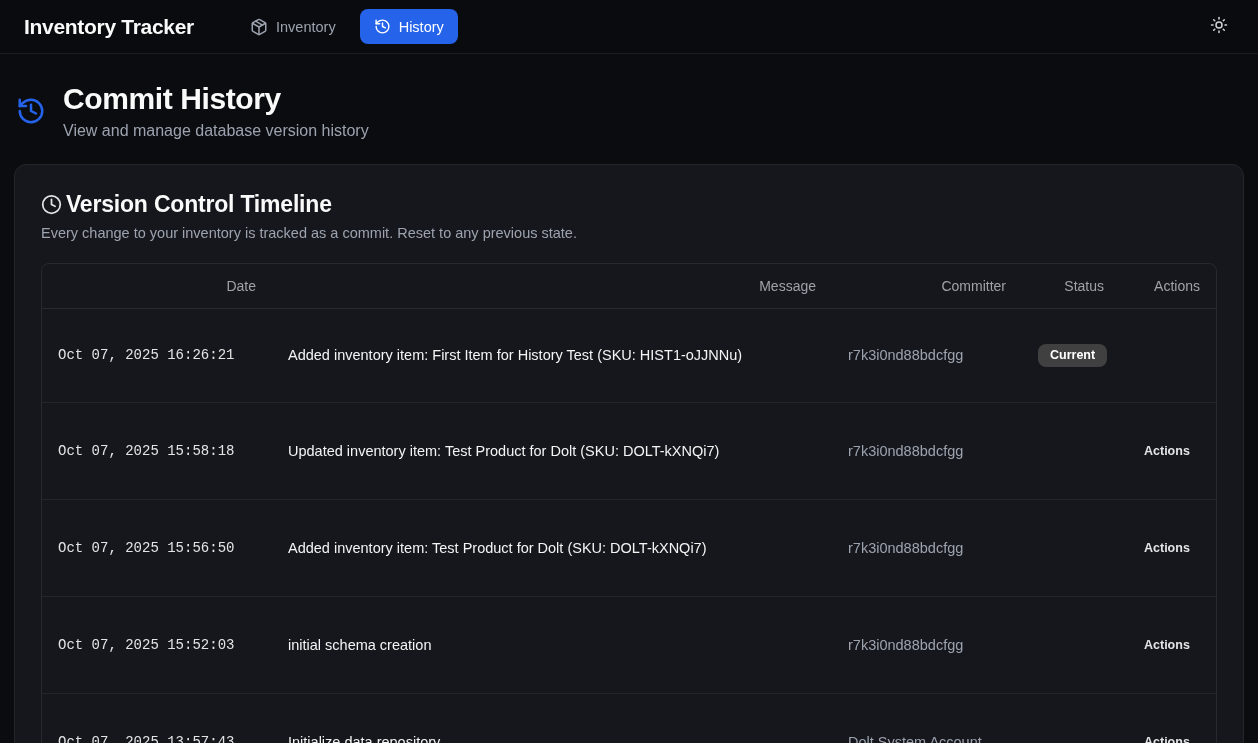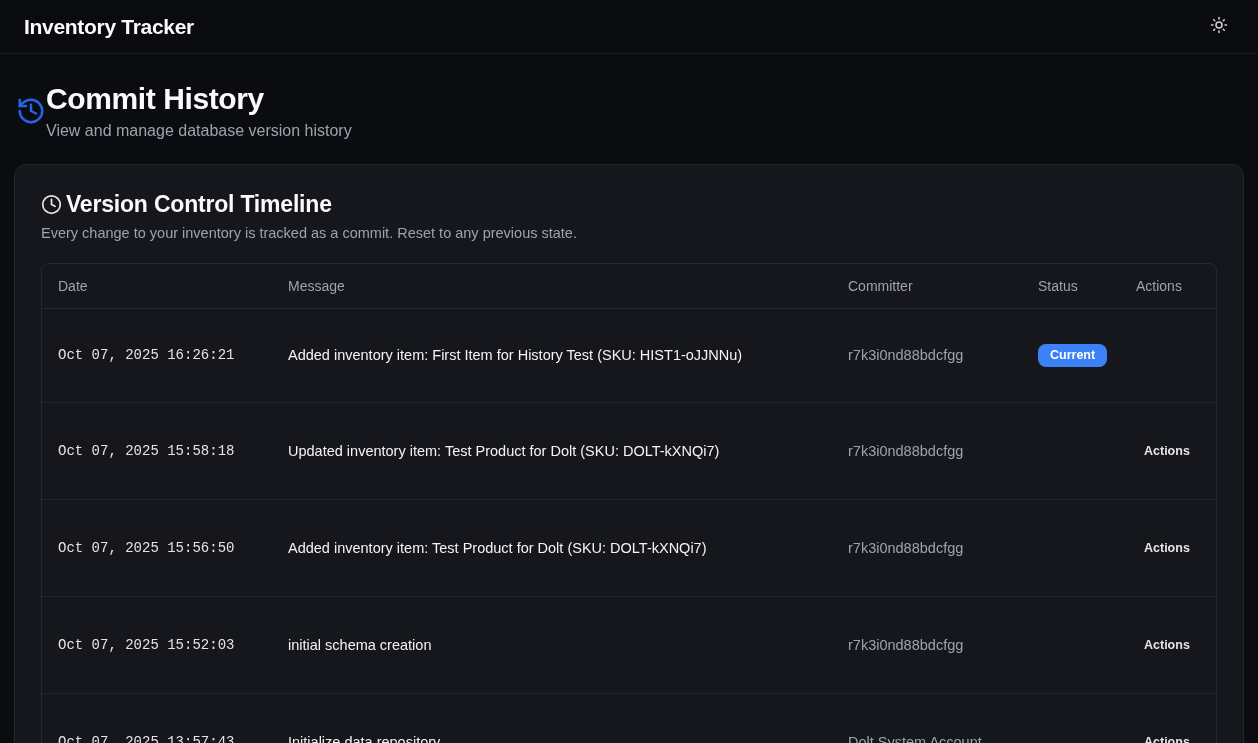--- a/index.html
+++ b/index.html
@@ -55,20 +55,21 @@
     cursor: pointer;
     padding: 6px;
     display: inline-flex;
   }
 
   
   .page { padding: 0 14px; }
   .page-header {
     display: flex;
     align-items: center;
+    gap: 17px;
     padding: 28px 2px 24px 2px;
   }
   .page-header-icon { color: #2563eb; display: inline-flex; }
   .page-header h1 {
     font-size: 30px;
     font-weight: 700;
     letter-spacing: -0.4px;
     color: #fafafa;
     line-height: 1.15;
   }
@@ -112,21 +113,21 @@
     width: 100%;
     border-collapse: collapse;
     table-layout: fixed;
   }
   col.c-date { width: 230px; }
   col.c-message { width: auto; }
   col.c-committer { width: 190px; }
   col.c-status { width: 98px; }
   col.c-actions { width: 96px; }
   thead th {
-    text-align: left;
+    text-align: right;
     font-size: 14px;
     font-weight: 500;
     color: #a1a1aa;
     padding: 14px 16px;
     border-bottom: 1px solid #282930;
   }
   tbody td {
     padding: 35px 16px;
     border-bottom: 1px solid #24252b;
     font-size: 14.5px;
@@ -137,21 +138,21 @@
   tbody tr:last-child td { border-bottom: none; }
   .td-date {
     font-family: "Liberation Mono", "DejaVu Sans Mono", monospace;
     font-size: 14px;
     color: #e4e4e7;
   }
   .td-message { color: #f4f4f5; font-weight: 500; }
   .td-committer { color: #9ca3af; }
   .badge {
     display: inline-block;
-    background: #3b82f6;
+    background: #404040;
     color: #ffffff;
     font-size: 12.5px;
     font-weight: 600;
     padding: 4px 12px;
     border-radius: 8px;
     line-height: 1.2;
   }
   .actions-btn {
     background: transparent;
     border: none;
@@ -162,20 +163,43 @@
     padding: 6px 8px;
     border-radius: 6px;
     cursor: pointer;
   }
 </style>
 </head>
 <body>
 
 <header class="navbar">
   <div class="brand">Inventory Tracker</div>
+  <nav class="nav">
+    <a class="nav-item">
+      <span class="icon">
+        <svg width="18" height="18" viewBox="0 0 24 24" fill="none" stroke="currentColor" stroke-width="2" stroke-linecap="round" stroke-linejoin="round">
+            <path d="m7.5 4.27 9 5.15"></path>
+            <path d="M21 8a2 2 0 0 0-1-1.73l-7-4a2 2 0 0 0-2 0l-7 4A2 2 0 0 0 3 8v8a2 2 0 0 0 1 1.73l7 4a2 2 0 0 0 2 0l7-4A2 2 0 0 0 21 16Z"></path>
+            <path d="m3.3 7 8.7 5 8.7-5"></path>
+            <path d="M12 22V12"></path>
+          </svg>
+      </span>
+      <span>Inventory</span>
+    </a>
+    <a class="nav-item active">
+      <span class="icon">
+        <svg width="17" height="17" viewBox="0 0 24 24" fill="none" stroke="currentColor" stroke-width="2" stroke-linecap="round" stroke-linejoin="round">
+            <path d="M3 12a9 9 0 1 0 9-9 9.75 9.75 0 0 0-6.74 2.74L3 8"></path>
+            <path d="M3 3v5h5"></path>
+            <path d="M12 7v5l4 2"></path>
+          </svg>
+      </span>
+      <span>History</span>
+    </a>
+  </nav>
   <div class="navbar-spacer"></div>
   <button class="theme-toggle">
     <span>
       <svg width="18" height="18" viewBox="0 0 24 24" fill="none" stroke="currentColor" stroke-width="2" stroke-linecap="round" stroke-linejoin="round">
           <circle cx="12" cy="12" r="4"></circle>
           <path d="M12 2v2"></path>
           <path d="M12 20v2"></path>
           <path d="m4.93 4.93 1.41 1.41"></path>
           <path d="m17.66 17.66 1.41 1.41"></path>
           <path d="M2 12h2"></path>

